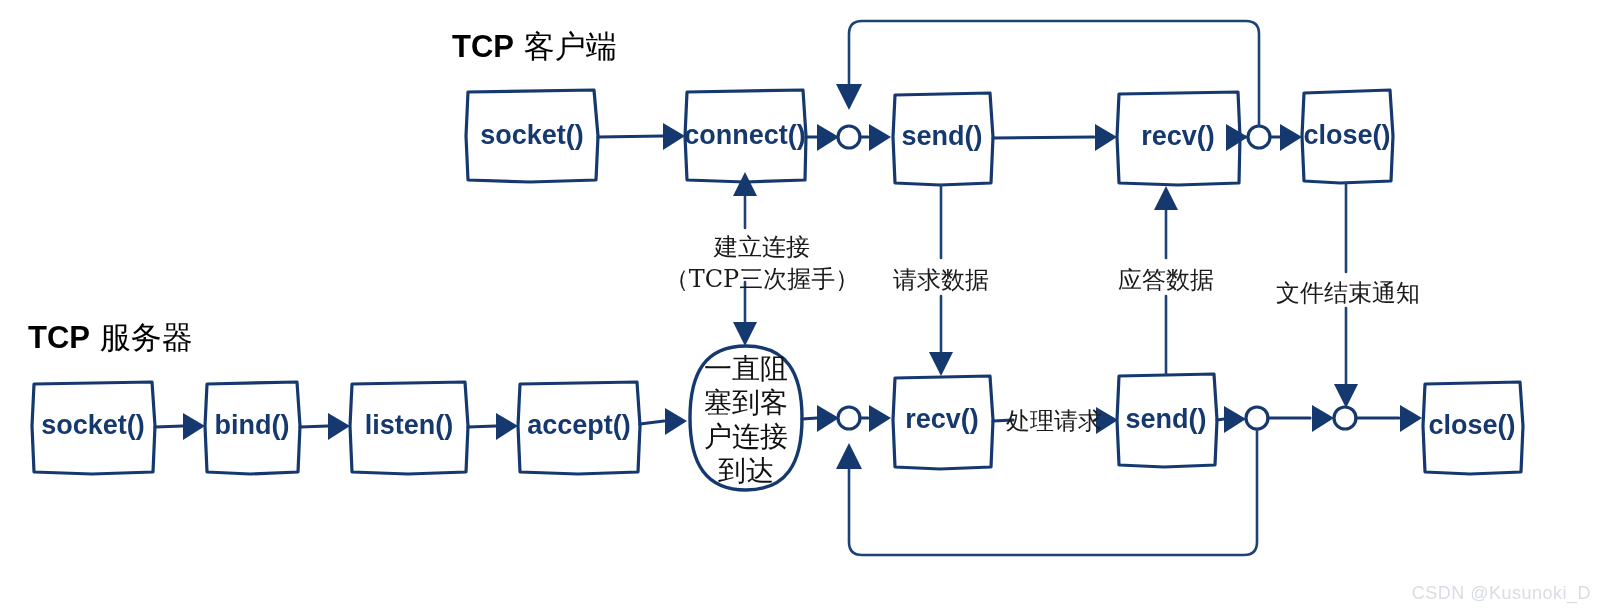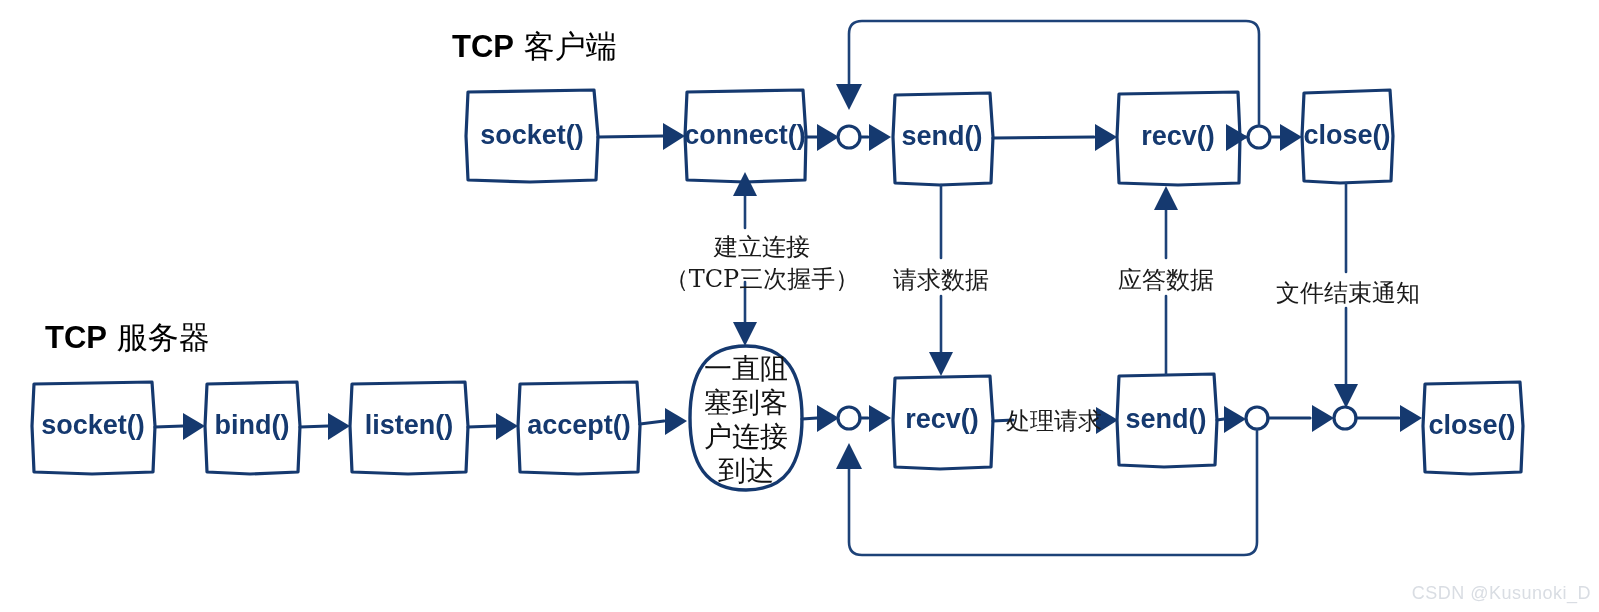--- a/index.html
+++ b/index.html
@@ -87,21 +87,21 @@
   }
   .heading .latin {
     font-weight: bold;
     font-family: "Liberation Sans", "DejaVu Sans", sans-serif;
   }
   .heading .cjk {
     font-weight: normal;
     font-family: "DejaVu Serif", "Liberation Serif", serif;
   }
   #client-heading { left: 452px; top: 26px; }
-  #server-heading { left: 28px; top: 317px; margin-left: 17px; }
+  #server-heading { left: 28px; top: 317px; }
   .watermark {
     position: absolute;
     right: 8px;
     bottom: 8px;
     font-size: 18px;
     color: #d9dde3;
     font-family: "Liberation Sans", "DejaVu Sans", sans-serif;
     letter-spacing: 0.5px;
     white-space: nowrap;
   }

